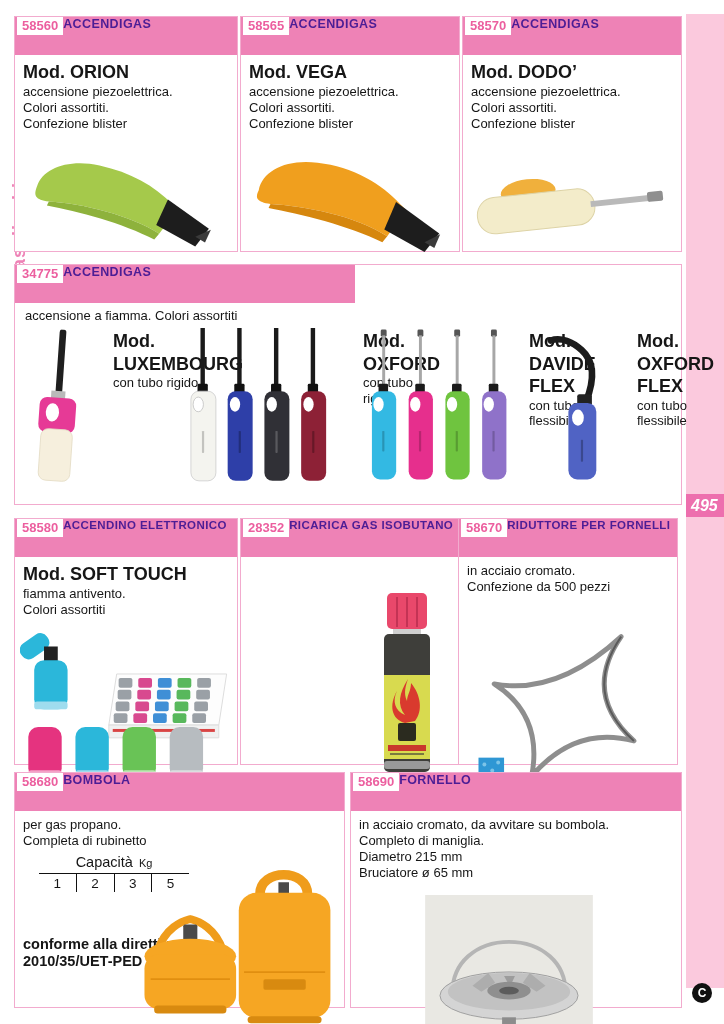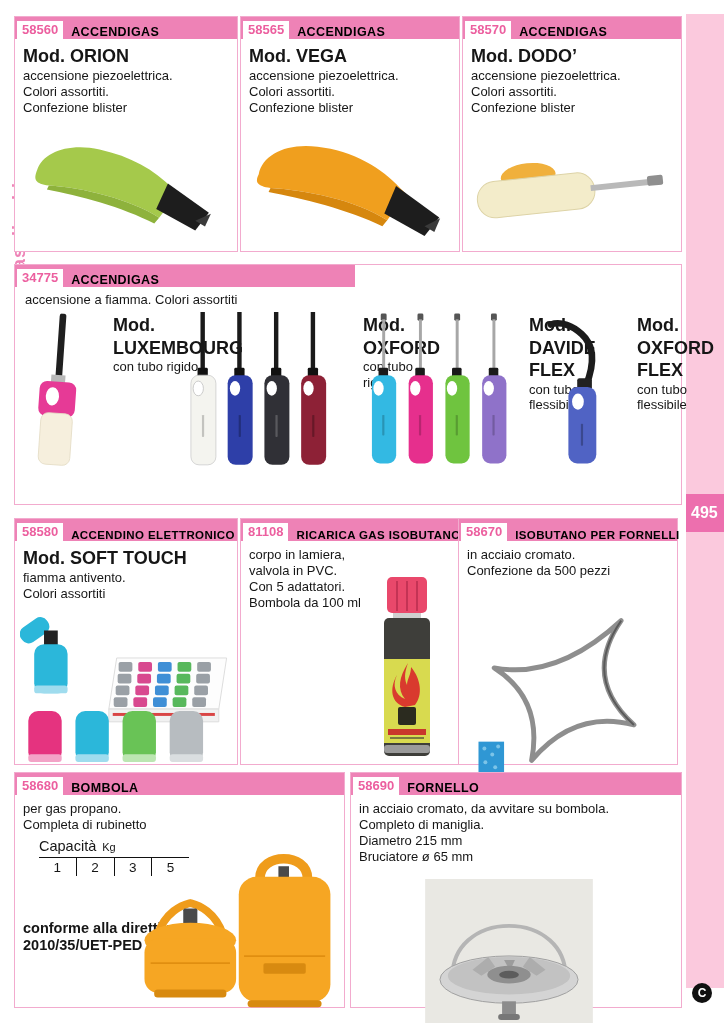--- a/index.html
+++ b/index.html
@@ -6,57 +6,57 @@
     --bar:#ee82b6; --code:#ec5f9f; --border:#f2abce;
     --strip:#fbc9dd; --pagebox:#ed6fae; --ink:#161616;
   }
   *{box-sizing:border-box;margin:0;padding:0}
   html,body{width:724px;height:1024px}
   body{
     position:relative;background:#fff;color:var(--ink);
     font-family:"Liberation Sans", sans-serif;overflow:hidden;
   }
   .card{position:absolute;background:#fff;border:1px solid var(--border)}
-  .hdr{height:22px;background:var(--bar);display:flex;align-items:flex-end}
+  .hdr{height:38px;background:var(--bar);display:flex;align-items:flex-start}
   .code{
     background:#fff;color:var(--code);font-weight:bold;font-size:13px;
     line-height:18px;height:18px;padding:0 5px;margin-left:2px;
   }
   .hdr-title{
-    color:#000000;font-weight:bold;font-size:12.5px;letter-spacing:.4px;margin-left:8px;
+    color:#4c1d95;font-weight:bold;font-size:12.5px;letter-spacing:.4px;
     white-space:nowrap;
   }
   .body{position:relative;padding:6px 8px;height:calc(100% - 22px)}
   .model{font-weight:bold;font-size:18px;line-height:1.25}
   .desc{font-size:13px;line-height:1.24;white-space:pre-line}
   .img{position:absolute}
   
   .variants{display:flex;padding:0 6px;margin-top:2px}
   .variant{display:flex;flex-direction:row}
   .v-img{height:160px;display:flex;align-items:flex-end;justify-content:center}
   .v-label{padding-left:14px;margin-top:4px}
   .v-sub{font-size:13px;line-height:1.2}
   
   .cap{width:150px;margin:5px 0 0 16px}
-  .cap-head{padding-bottom:3px;font-size:14.5px}
+  .cap-head{text-align:center;padding-bottom:3px;font-size:14.5px}
   .cap-unit{font-size:11px;margin-left:2px}
   .cap-row{display:flex;border-top:1.5px solid #111}
   .cap-cell{flex:1;text-align:center;padding:2px 0 1px;font-size:13.5px}
   .cap-cell + .cap-cell{border-left:1.5px solid #111}
   .note{position:absolute;left:8px;top:125px;font-weight:bold;font-size:14.5px;
         line-height:1.2;white-space:pre-line}
   
   .strip{position:absolute;left:686px;top:14px;width:38px;height:974px;background:var(--strip)}
   .strip-label{
     position:absolute;top:182px;left:9px;writing-mode:vertical-rl;transform:rotate(180deg);
     color:var(--bar);font-weight:bold;font-size:18px;letter-spacing:1px;
   }
   .page-box{
-    position:absolute;left:686px;top:494px;width:38px;height:38px;background:var(--pagebox);
-    color:#fff;font-weight:bold;font-size:16px;display:flex;align-items:center;padding-left:5px;
+    position:absolute;left:686px;top:494px;width:38px;height:23px;background:var(--pagebox);
+    color:#fff;font-weight:bold;font-size:16px;display:flex;align-items:center;padding-left:5px;font-style:italic;
   }
   .logo{
     position:absolute;left:692px;top:983px;width:20px;height:20px;border-radius:50%;
     background:#101010;color:#fff;font-weight:bold;font-size:12px;
     display:flex;align-items:center;justify-content:center;
   }
 </style>
 </head>
 <body>
 
@@ -299,49 +299,45 @@
           <rect x="104" y="154" width="34" height="8" rx="3" fill="#bce6b2"></rect>
         <rect x="152" y="110" width="34" height="52" rx="10" fill="#b7bcc0"></rect>
           <rect x="152" y="154" width="34" height="8" rx="3" fill="#dadee0"></rect>
       </g>
     </svg>
   </div>
 </div>
 
 <div class="card" style="left:240px;top:518px;width:220px;height:247px">
   <div class="hdr">
-    <span class="code">81108</span>
+    <span class="code">28352</span>
     <span class="hdr-title" style="font-size:11.5px">RICARICA GAS ISOBUTANO</span>
   </div>
   <div class="body">
-    <div class="desc">corpo in lamiera,
-valvola in PVC.
-Con 5 adattatori.
-Bombola da 100 ml</div>
     <svg class="img" style="left:128px;top:32px" width="76" height="190" viewBox="0 0 72 190">
       <rect x="16" y="4" width="40" height="36" rx="5" fill="#e9486b"></rect>
       <line x1="26" y1="8" x2="26" y2="38" stroke="#c43355" stroke-width="2"></line>
       <line x1="36" y1="8" x2="36" y2="38" stroke="#c43355" stroke-width="2"></line>
       <line x1="46" y1="8" x2="46" y2="38" stroke="#c43355" stroke-width="2"></line>
       <rect x="22" y="40" width="28" height="5" fill="#cfcfcf"></rect>
       <rect x="13" y="45" width="46" height="138" rx="5" fill="#3e3e3a"></rect>
       <rect x="13" y="86" width="46" height="84" fill="#d8da4f"></rect>
       <path d="M37,90 C28,104 26,116 34,126 C24,122 21,112 26,102 C18,116 20,130 34,134 L44,132 C52,122 50,106 40,94 C40,102 36,106 36,112 C32,104 35,96 37,90 Z" fill="#d93a2e"></path>
       <rect x="27" y="134" width="18" height="18" rx="2" fill="#2b2b1f"></rect>
       <rect x="17" y="156" width="38" height="6" fill="#c9372c"></rect>
       <rect x="19" y="164" width="34" height="2" fill="#7a7a3f"></rect>
       <rect x="13" y="172" width="46" height="8" rx="3" fill="#9a9a9a"></rect>
     </svg>
   </div>
 </div>
 
 <div class="card" style="left:458px;top:518px;width:220px;height:247px">
   <div class="hdr">
     <span class="code">58670</span>
-    <span class="hdr-title" style="font-size:11.5px">ISOBUTANO PER FORNELLI</span>
+    <span class="hdr-title" style="font-size:11.5px">RIDUTTORE PER FORNELLI</span>
   </div>
   <div class="body">
     <div class="desc">in acciaio cromato.
 Confezione da 500 pezzi</div>
     <svg class="img" style="left:8px;top:58px" width="204" height="182" viewBox="0 0 200 185">
       <path d="M153,22 Q113,80 166,128 Q106,112 62,164 Q74,102 24,70 Q88,82 153,22 Z" fill="none" stroke="#8e8e8e" stroke-width="5" stroke-linejoin="round"></path>
       <path d="M153,22 Q113,80 166,128" fill="none" stroke="#5a5a5a" stroke-width="2"></path>
       <rect x="8" y="145" width="26" height="34" fill="#2f97d4"></rect>
       <circle cx="14" cy="152" r="2" fill="#7cc4e8"></circle>
         <circle cx="22" cy="158" r="2" fill="#7cc4e8"></circle>

